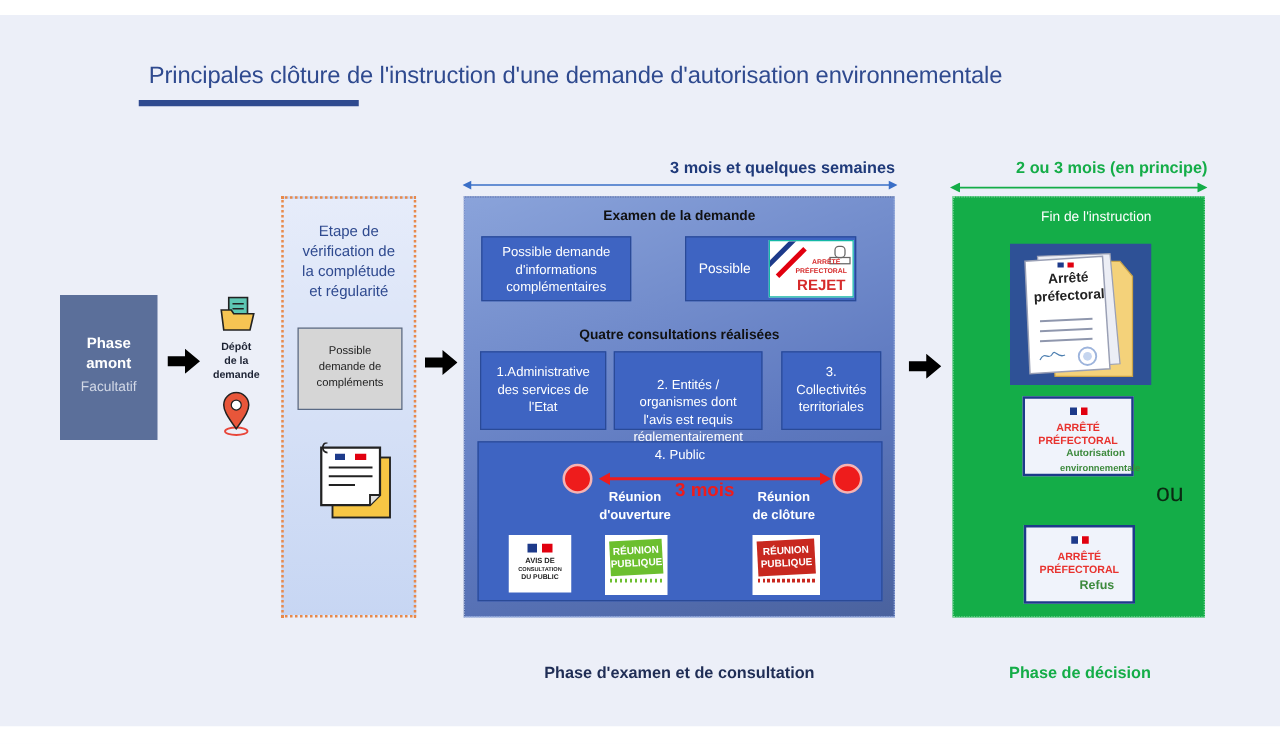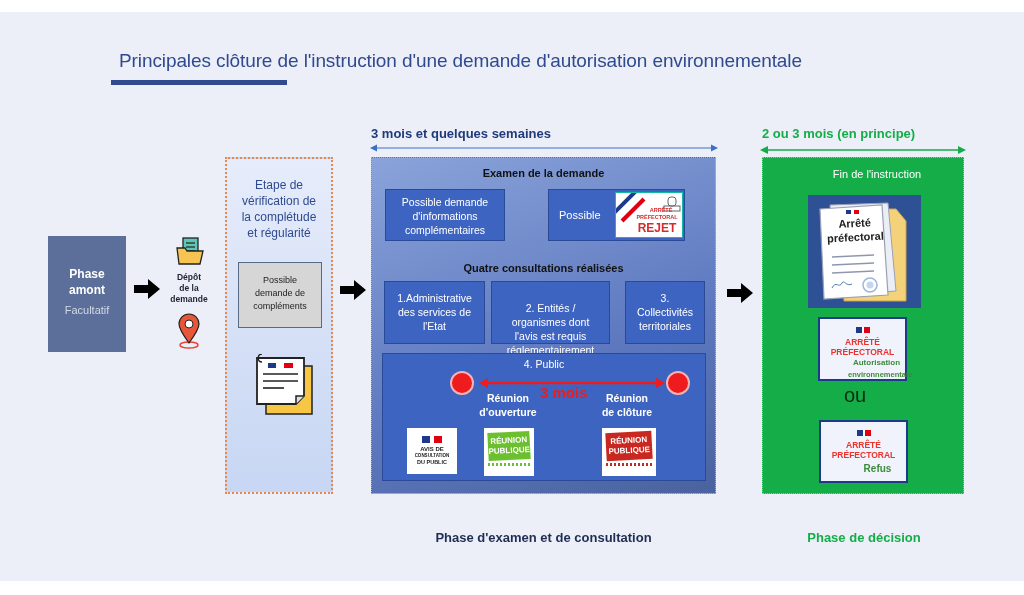--- a/index.html
+++ b/index.html
@@ -18,21 +18,21 @@
   .arrow-black { width: 26px; height: 20px; }
   .depot-label { left: 167px; top: 272px; width: 44px; text-align: center; font-size: 8.5px; font-weight: bold; color: #1c2233; line-height: 11px; }
 
   
   .verif { left: 225px; top: 157px; width: 108px; height: 337px; border: 2px dotted #e8894a;
            background: linear-gradient(180deg, #e6ecfa 0%, #c7d6f3 100%); }
   .verif-title { left: 0; top: 18px; width: 104px; text-align: center; font-size: 12px; line-height: 16px; color: #2f4a8f; }
   .verif-box { left: 11px; top: 103px; width: 84px; height: 66px; background: #d6d6d6; border: 1px solid #5a6a85; font-size: 9px; line-height: 13px; color: #222; text-align: center; padding-top: 11px; }
 
   
-  .duration-label { font-size: 13px; font-weight: bold; color: #1f3a7a; text-align: left; white-space: nowrap; }
+  .duration-label { font-size: 13px; font-weight: bold; color: #1f3a7a; text-align: right; white-space: nowrap; }
   .examen { left: 371px; top: 157px; width: 345px; height: 337px; border: 1px dotted #9fb0d8;
             background: linear-gradient(160deg, #8aa3da 0%, #5d78bf 60%, #4a629e 100%); }
   .blue-box { background: #3e64c2; border: 1px solid #2a4a97; color: #fff; text-align: center; font-size: 10.5px; line-height: 14px; }
   .section-head { font-size: 11px; font-weight: bold; color: #111; text-align: center; white-space: nowrap; }
 
   .stamp { background: #fff; border: 1px solid #14b8a6; text-align: center; color: #d62b2b; font-weight: bold; overflow: hidden; }
 
   .red-dot { width: 24px; height: 24px; border-radius: 50%; background: #ee1c1c; border: 2px solid #f5b3b3; }
   .reunion-text { color: #fff; font-weight: bold; font-size: 10.5px; line-height: 14px; text-align: center; white-space: nowrap; }
   .public-icon { background: #fff; text-align: center; font-weight: bold; }
@@ -247,21 +247,21 @@
   </div>
 
   <div class="abs arrete-card" style="left:55px;top:159px;width:89px;height:64px">
     <span class="flag"></span>
     <div class="head">ARRÊTÉ</div>
     <div class="head">PRÉFECTORAL</div>
     <div class="sub">Autorisation</div>
     <div class="sub" style="font-size:7.5px">environnementale</div>
   </div>
 
-  <div class="abs" style="left:0;top:226px;width:184px;text-align:center;font-size:20px;color:#0b2a12">ou</div>
+  <div class="abs" style="left:0;top:226px;width:184px;text-align:right;font-size:20px;color:#0b2a12">ou</div>
 
   <div class="abs arrete-card" style="left:56px;top:262px;width:89px;height:63px">
     <span class="flag"></span>
     <div class="head">ARRÊTÉ</div>
     <div class="head">PRÉFECTORAL</div>
     <div class="sub" style="font-size:10px;line-height:18px">Refus</div>
   </div>
 </div>
 
 <div class="abs phase-label" style="left:762px;top:502px;width:204px;color:#14ad48">Phase de décision</div>

